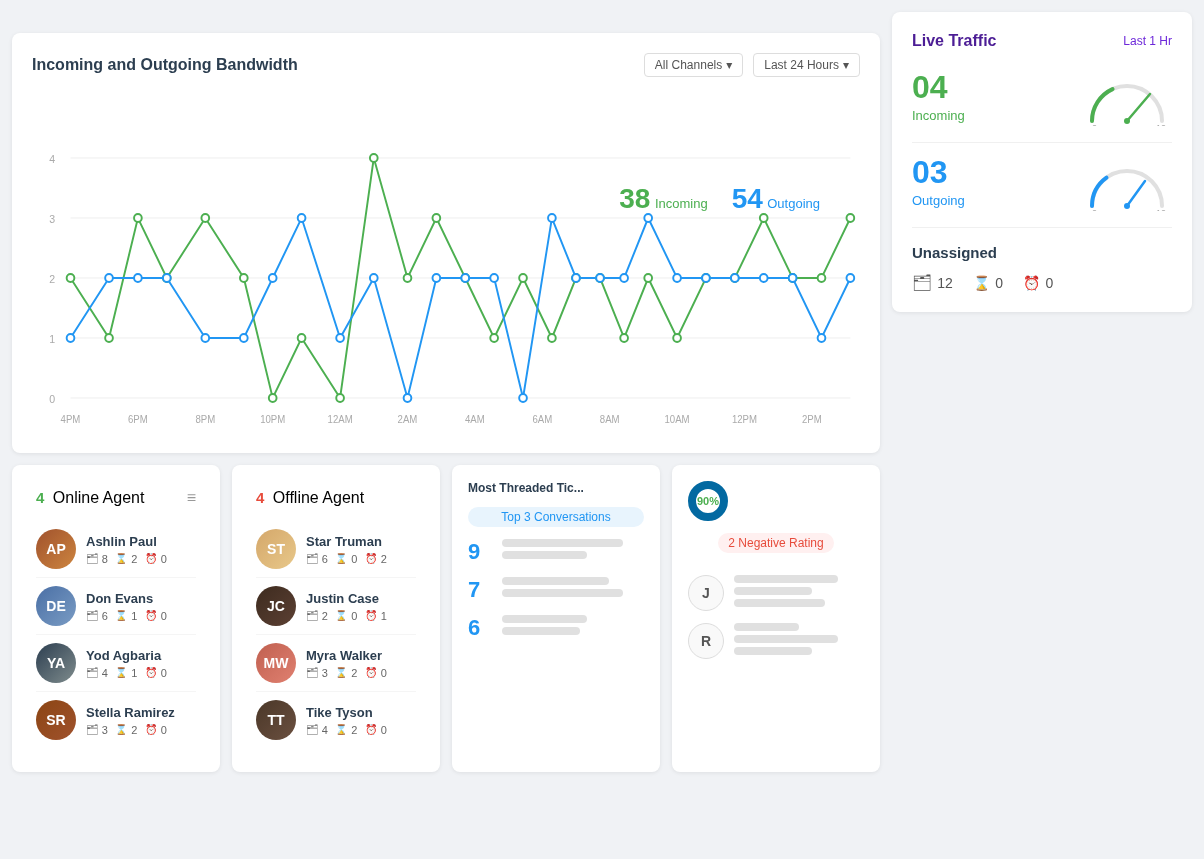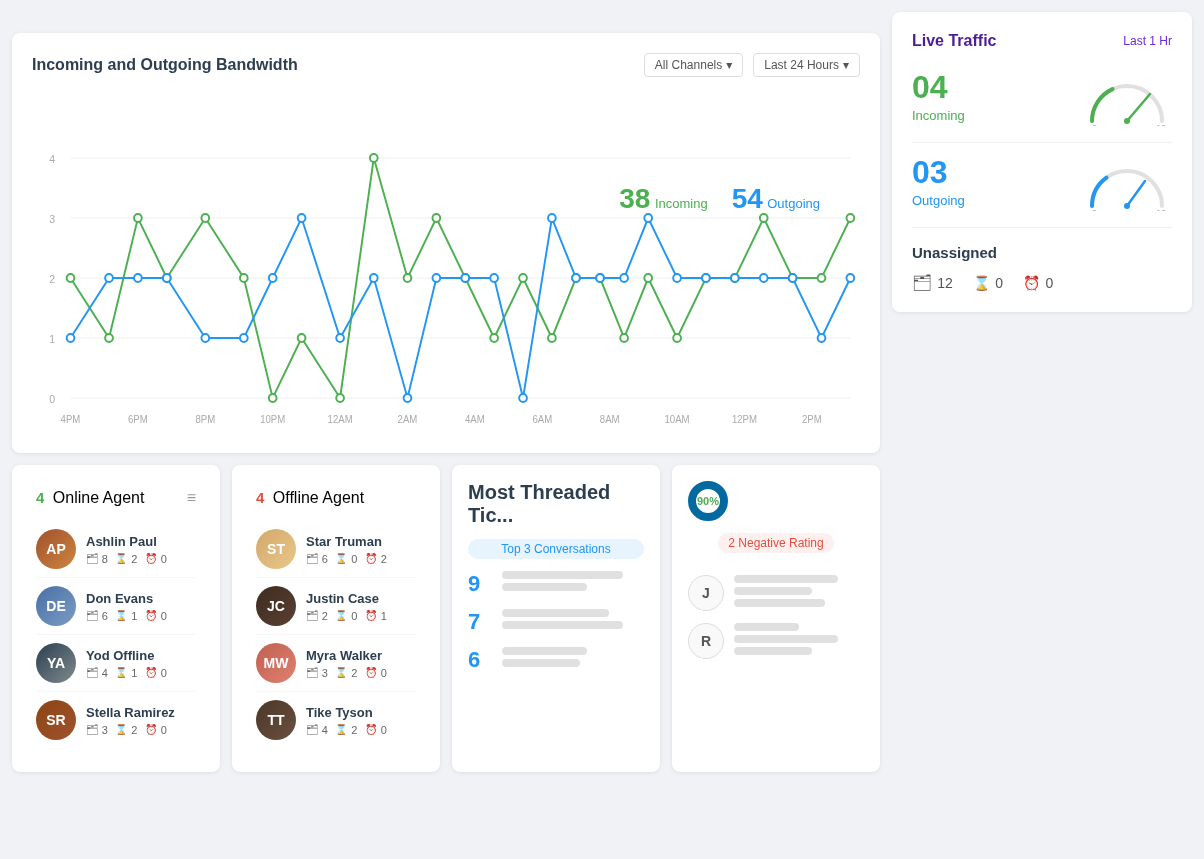--- a/index.html
+++ b/index.html
@@ -50,21 +50,21 @@
     .traffic-label.green { color: #4caf50; }
     .traffic-label.blue { color: #2196f3; }
     .gauge-container { width: 90px; height: 60px; position: relative; }
     .divider { border: none; border-top: 1px solid #f0f0f0; margin: 8px 0; }
     .unassigned-section { padding-top: 8px; }
     .unassigned-title { font-size: 15px; font-weight: 600; color: #2c3e50; margin-bottom: 12px; }
     .unassigned-stats { display: flex; gap: 20px; }
     .unassigned-stat { display: flex; align-items: center; gap: 5px; font-size: 14px; color: #555; }
     
     .most-threaded-card { background: #fff; border-radius: 8px; padding: 16px; box-shadow: 0 1px 4px rgba(0,0,0,0.08); }
-    .most-threaded-title { font-size: 20px; font-weight: 600; color: #2c3e50; margin-bottom: 12px; }
+    .most-threaded-title { font-size: 12px; font-weight: 600; color: #2c3e50; margin-bottom: 12px; }
     .top-conversations-badge { background: #e8f4fd; color: #2196f3; font-size: 12px; padding: 3px 10px; border-radius: 12px; display: inline-block; margin-bottom: 12px; text-align: center; width: 100%; }
     .thread-item { display: flex; gap: 10px; margin-bottom: 12px; align-items: flex-start; }
     .thread-number { font-size: 22px; font-weight: 700; color: #2196f3; width: 24px; flex-shrink: 0; }
     .thread-bars { flex: 1; display: flex; flex-direction: column; gap: 4px; }
     .thread-bar { height: 8px; border-radius: 4px; background: #e0e0e0; }
     .thread-bar.b1 { width: 85%; }
     .thread-bar.b2 { width: 60%; }
     .thread-bar.b3 { width: 75%; }
     .thread-bar.b4 { width: 55%; }
     
@@ -244,21 +244,21 @@
       <div class="agent-stats">
         <span class="stat"><span class="stat-icon">🗂</span>6</span>
         <span class="stat"><span class="stat-icon" style="color:#e74c3c">⌛</span>1</span>
         <span class="stat"><span class="stat-icon" style="color:#e74c3c">⏰</span>0</span>
       </div>
     </div>
             </div>
             <div class="agent-row">
     <div class="agent-avatar av-yod">YA</div>
     <div class="agent-info">
-      <div class="agent-name">Yod Offline</div>
+      <div class="agent-name">Yod Agbaria</div>
       <div class="agent-stats">
         <span class="stat"><span class="stat-icon">🗂</span>4</span>
         <span class="stat"><span class="stat-icon" style="color:#e74c3c">⌛</span>1</span>
         <span class="stat"><span class="stat-icon" style="color:#e74c3c">⏰</span>0</span>
       </div>
     </div>
             </div>
             <div class="agent-row">
     <div class="agent-avatar av-stella">SR</div>
     <div class="agent-info">

